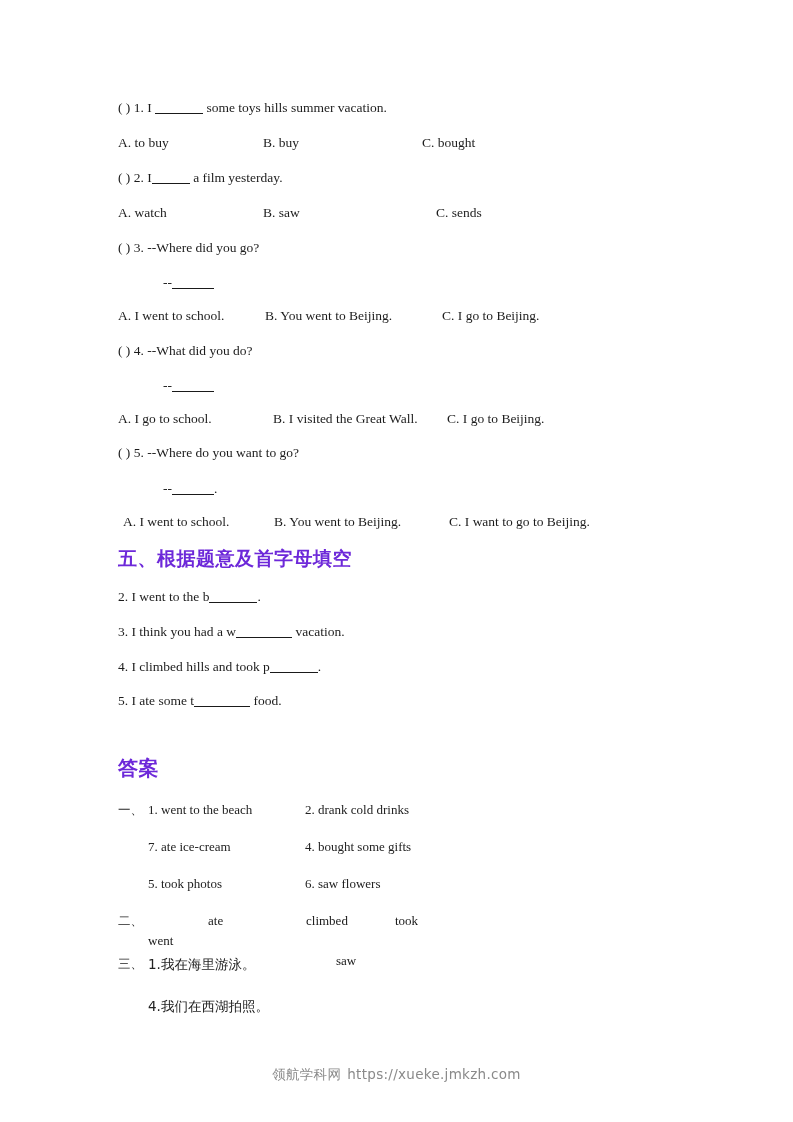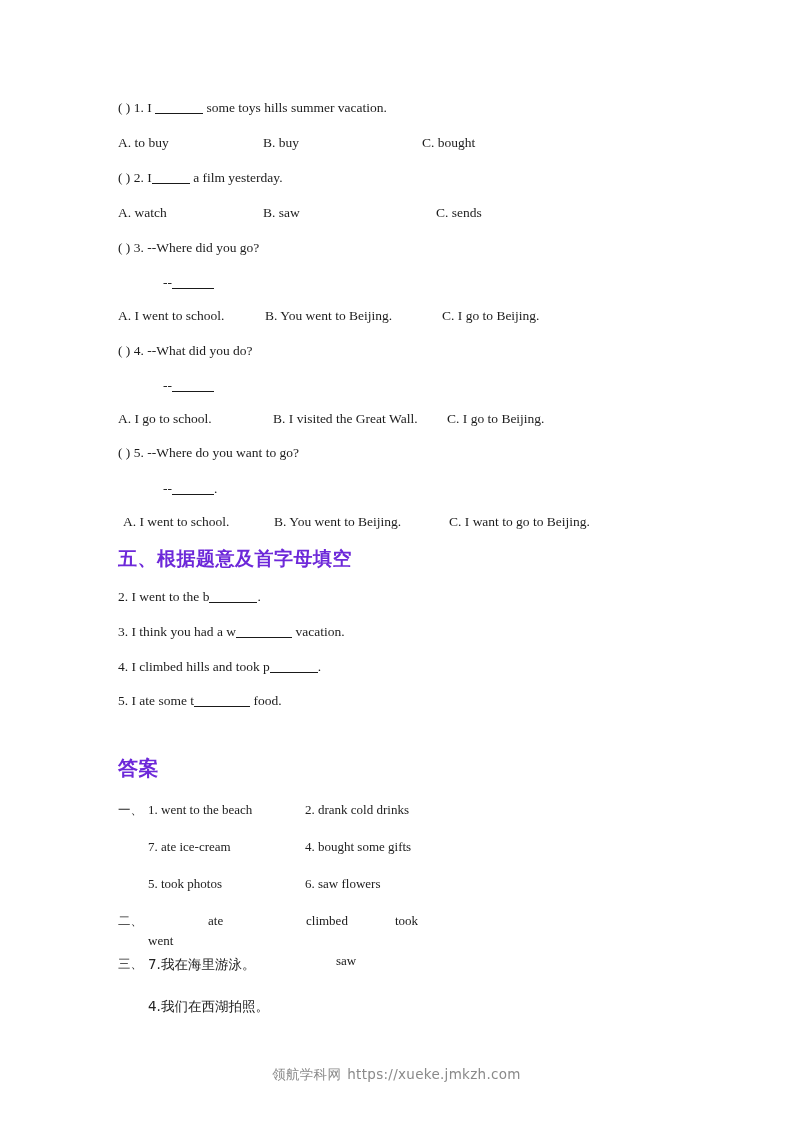--- a/index.html
+++ b/index.html
@@ -252,21 +252,21 @@
       <span class="ans-marker">二、</span>
       <span class="w1">went</span>
       <span class="w2">ate</span>
       <span class="w3">climbed</span>
       <span class="w4">saw</span>
       <span class="w5">took</span>
     </div>
 
     <div class="ans-inline" style="margin-bottom:25px">
       <span class="ans-marker">三、</span>
-      <span class="ans-c1 cn-ans">7.我在海里游泳。</span>
+      <span class="ans-c1 cn-ans">1.我在海里游泳。</span>
     </div>
     <div class="ans-inline">
       <span class="ans-c1 cn-ans">4.我们在西湖拍照。</span>
     </div>
 
   </div>
 
   <div class="footer">
     <span class="wm-name">领航学科网</span><span>https://xueke.jmkzh.com</span>
   </div>

